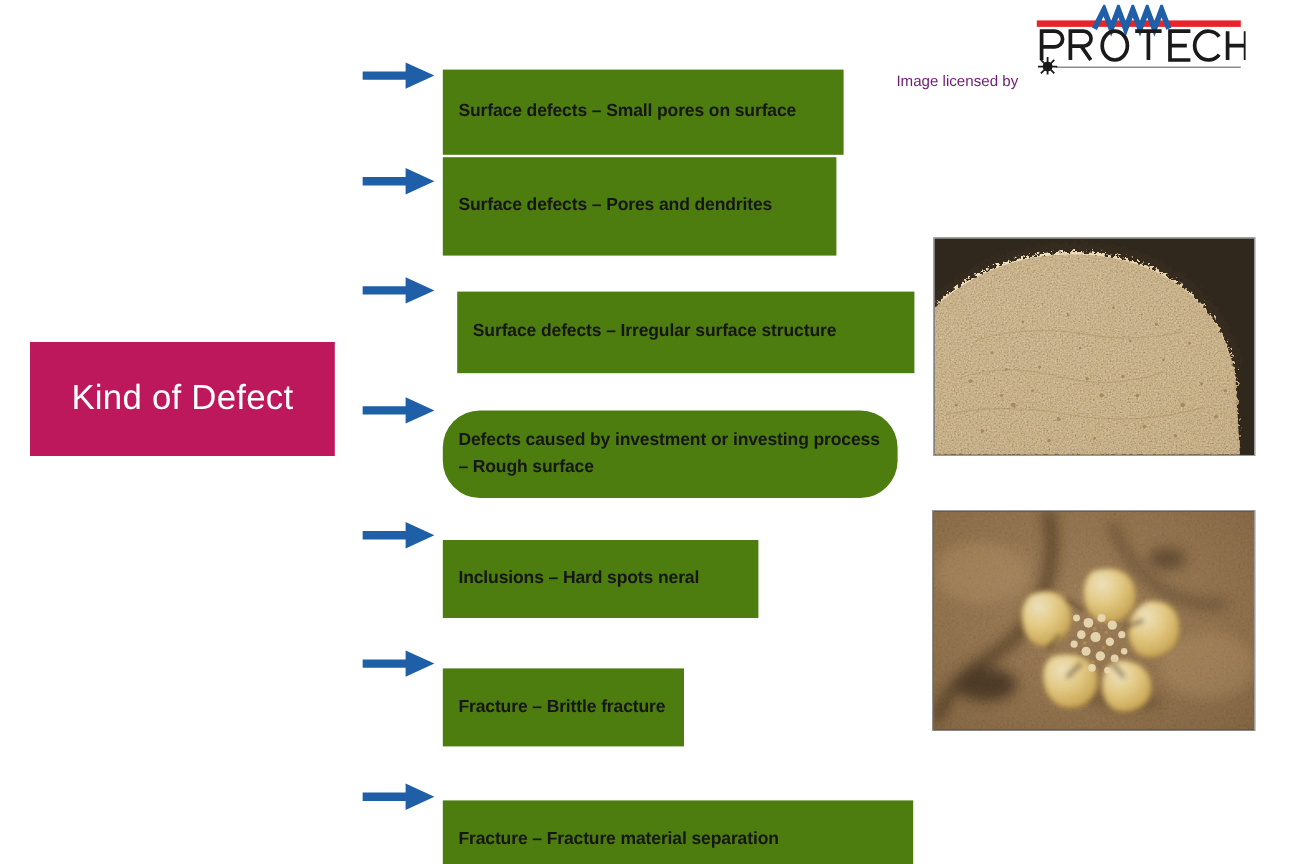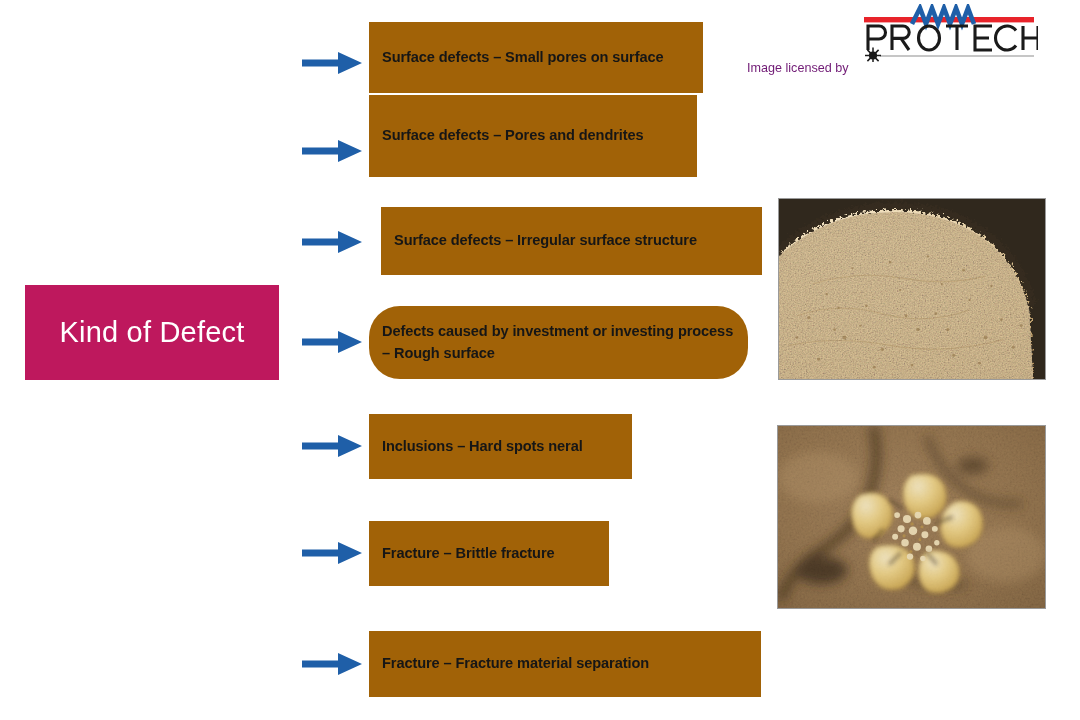--- a/index.html
+++ b/index.html
@@ -31,26 +31,27 @@
   }
   .title-block .title-text {
     color: #ffffff;
     font-size: 29px;
     font-weight: 400;
     letter-spacing: 0.2px;
     font-family: "Liberation Sans", sans-serif;
   }
   .defect-box {
     position: absolute;
-    background: #a16207;
+    background: #4d7c0f;
     display: flex;
     align-items: center;
     box-sizing: border-box;
     padding-left: 13px;
     padding-right: 10px;
+    margin-top: 36px;
   }
   .defect-box .defect-label {
     color: #161616;
     font-size: 14.6px;
     font-weight: bold;
     line-height: 1.45;
     letter-spacing: -0.1px;
     font-family: "Liberation Sans", sans-serif;
   }
 
@@ -160,21 +161,21 @@
 </div>
 <div class="defect-box" style="left:369px; top:414px; width:263px; height:65px;">
   <span class="defect-label">Inclusions – Hard spots neral</span>
 </div>
 
 <div class="arrow" style="left:302px; top:538px;">
   <svg viewBox="0 0 62 30" width="62" height="30" aria-hidden="true">
     <path d="M0 11.5 H36 V4 L60 15 L36 26 V18.5 H0 Z" fill="#1f5fa8"></path>
   </svg>
 </div>
-<div class="defect-box" style="left:369px; top:521px; width:240px; height:65px;">
+<div class="defect-box" style="left:369px; top:521px; width:201px; height:65px;">
   <span class="defect-label">Fracture – Brittle fracture</span>
 </div>
 
 <div class="arrow" style="left:302px; top:649px;">
   <svg viewBox="0 0 62 30" width="62" height="30" aria-hidden="true">
     <path d="M0 11.5 H36 V4 L60 15 L36 26 V18.5 H0 Z" fill="#1f5fa8"></path>
   </svg>
 </div>
 <div class="defect-box" style="left:369px; top:631px; width:392px; height:66px;">
   <span class="defect-label">Fracture – Fracture material separation</span>

